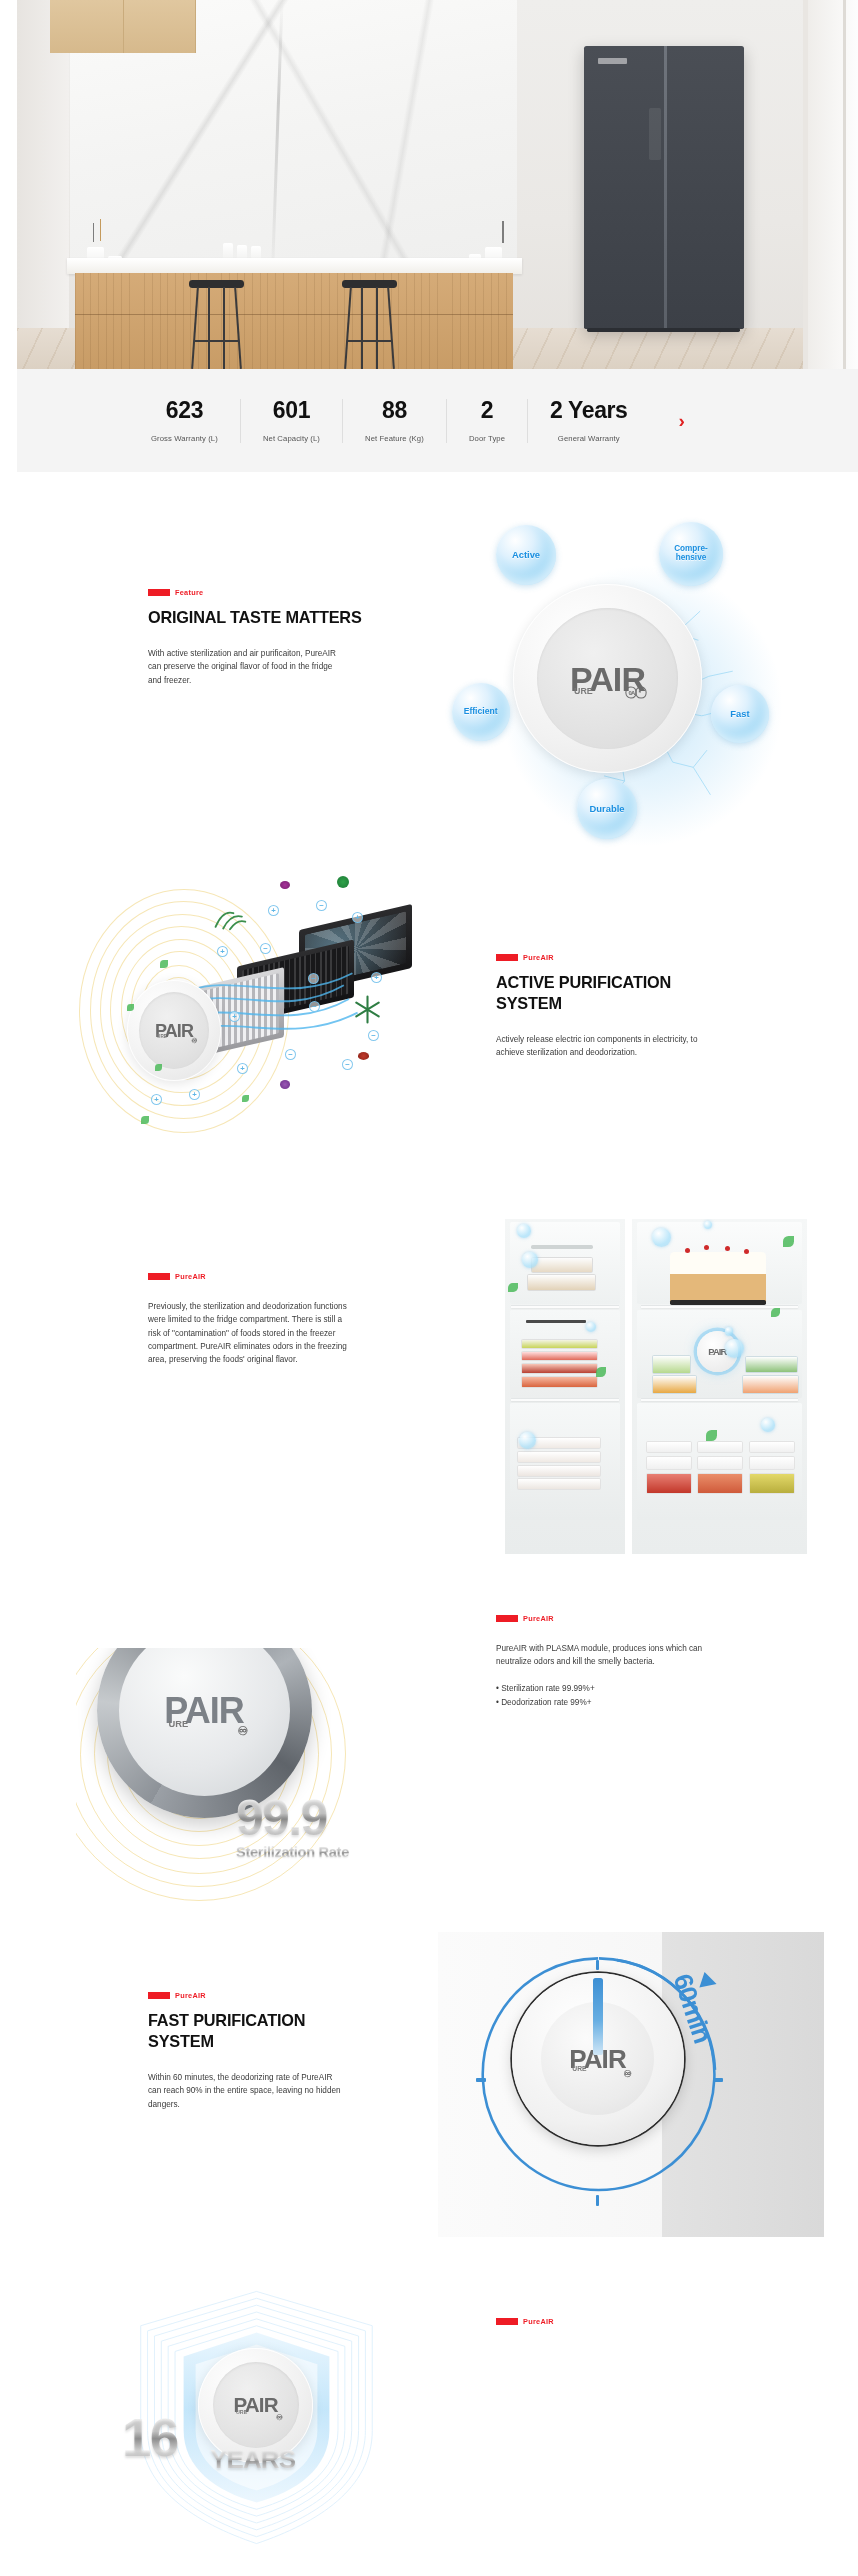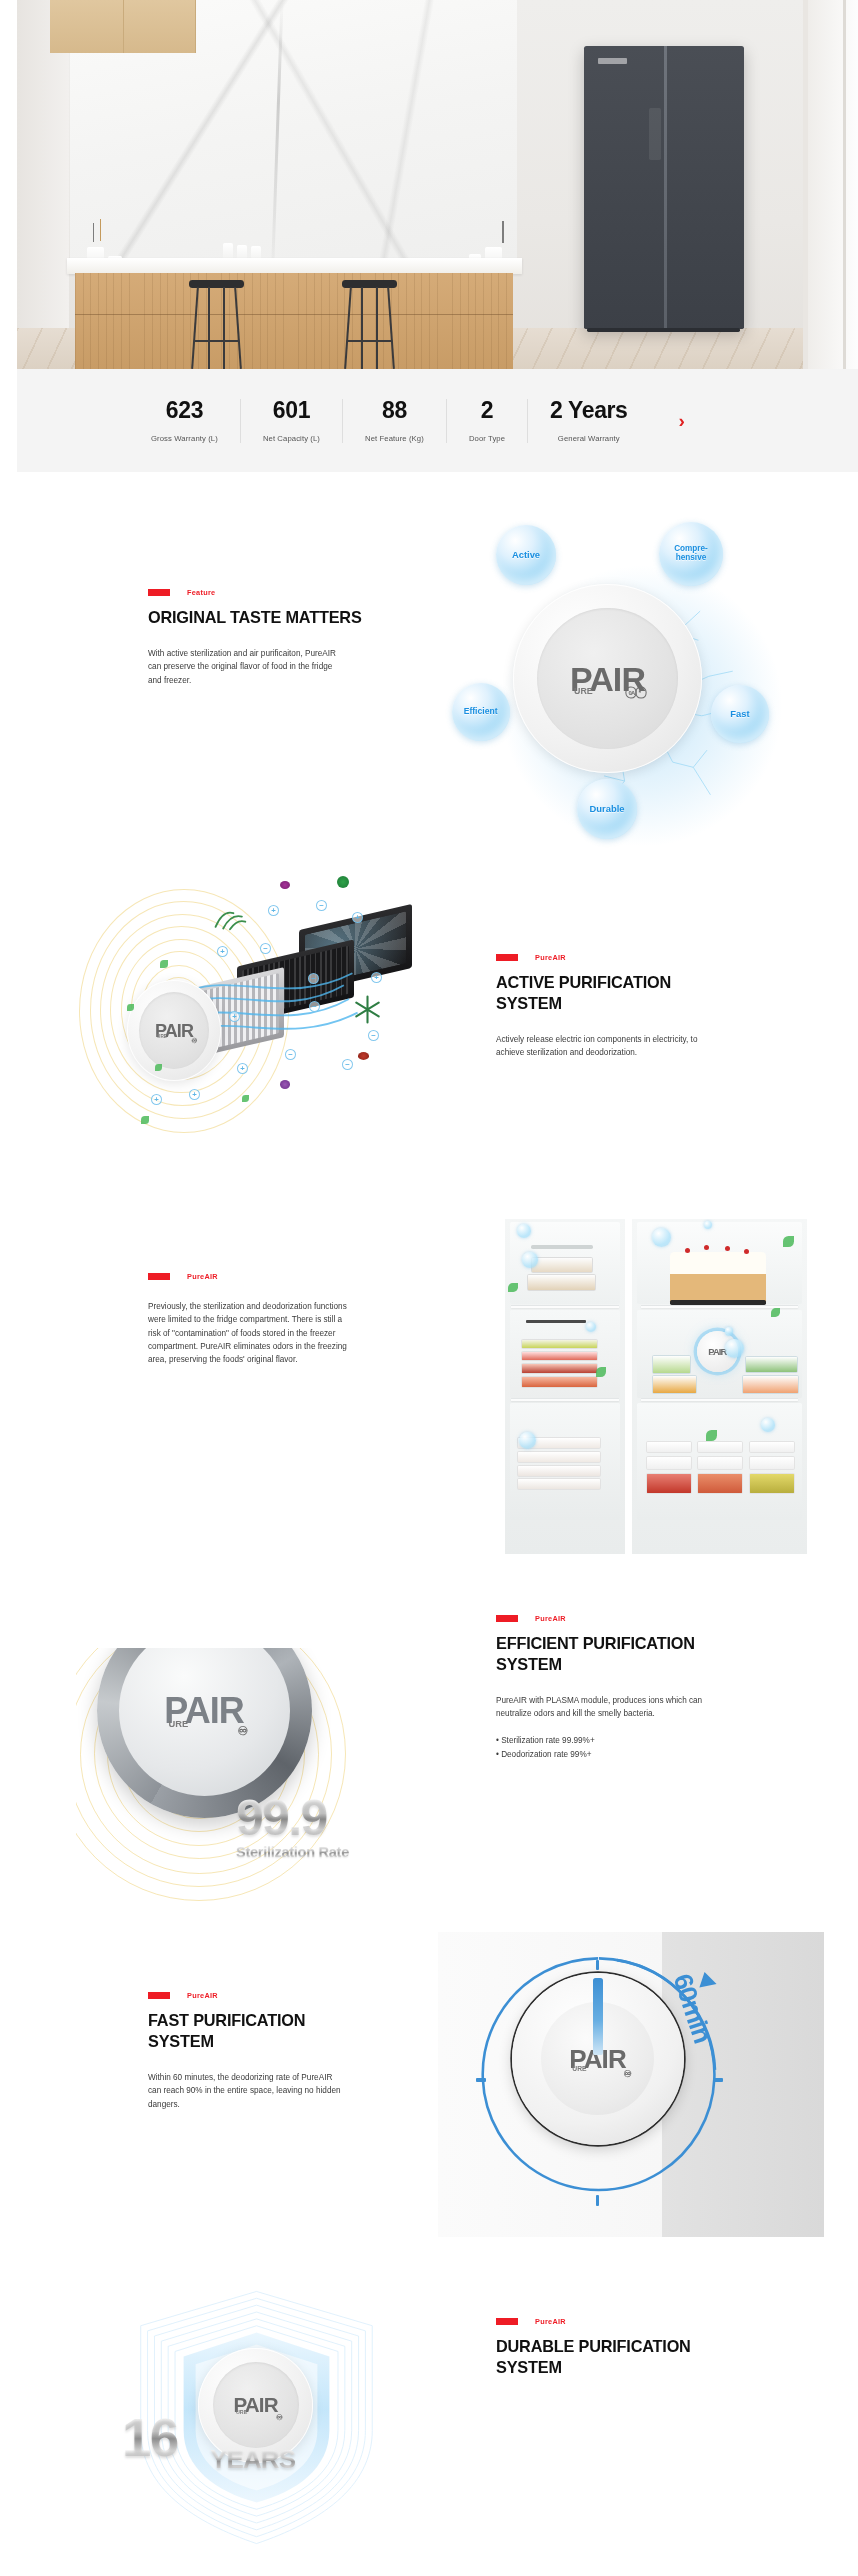--- a/index.html
+++ b/index.html
@@ -75,21 +75,21 @@
   .spec-item { text-align:center; padding:0 22px; border-right:0.9px solid #dedede; }
   .spec-item:last-child { border-right:none; }
   .spec-value { font-size:23px; font-weight:bold; color:#111; line-height:1; letter-spacing:-0.4px;
     font-family:"Liberation Sans", sans-serif; }
   .spec-label { font-size:7.7px; color:#555; margin-top:12px; letter-spacing:0.1px; }
   .spec-next { margin-left:29px; color:#e02020; font-size:19px; font-weight:bold; line-height:1; cursor:pointer; }
 
   
   .sec { position:absolute; left:0; width:859px; }
   .txt { position:absolute; width:283px; }
-  .tag { display:flex; align-items:center; gap:17px; margin-bottom:10.3px; }
+  .tag { display:flex; align-items:center; gap:5px; margin-bottom:10.3px; }
   .tag-bar { width:22px; height:7.7px; background:#ee1c25; display:block; }
   .tag-label { font-size:7.3px; font-weight:bold; color:#ee1c25; letter-spacing:0.3px; }
   .sec-title { font-size:16.3px; font-weight:bold; color:#111; line-height:1.28; letter-spacing:-0.2px; }
   .sec-body { font-size:8.2px; color:#3a3a3a; line-height:1.62; margin-top:19px; }
   .sec-bullets { font-size:8.2px; color:#3a3a3a; line-height:1.62; margin-top:13.7px; }
 
   
   .disc { position:absolute; border-radius:50%; }
   .disc-outer { background:radial-gradient(circle at 35% 30%, #ffffff 0%, #f2f2f2 55%, #e2e2e2 100%);
     box-shadow: 0 2.6px 12px rgba(0,0,0,.10), inset 0 0 0 0.9px rgba(255,255,255,.9); }
@@ -517,21 +517,20 @@
     </div>
     <div class="sr-num" style="left:160px;top:141px;">99.9</div>
     <div class="sr-label" style="left:160px;top:196px;">Sterilization Rate</div>
   </div>
 
   <div class="txt" style="left:496px;top:0px;">
     <div class="tag">
       <span class="tag-bar"></span>
       <span class="tag-label">PureAIR</span>
     </div>
-    <div class="sec-title" style="width:215px;">EFFICIENT PURIFICATION SYSTEM</div>
     <div class="sec-body" style="width:216px;">PureAIR with PLASMA module, produces ions which can neutralize odors and kill the smelly bacteria.</div>
     <div class="sec-bullets">
       <div>• Sterilization rate 99.99%+</div>
       <div>• Deodorization rate 99%+</div>
     </div>
   </div>
 </div>
 
 <div class="sec" style="top:1941px;height:309px;">
   <div class="txt" style="left:148px;top:50px;">
@@ -601,16 +600,15 @@
 
     <div class="yr-num" style="left:36px;top:131px;">16</div>
     <div class="yr-label" style="left:124px;top:168px;">YEARS</div>
   </div>
 
   <div class="txt" style="left:496px;top:50px;">
     <div class="tag">
       <span class="tag-bar"></span>
       <span class="tag-label">PureAIR</span>
     </div>
-    <div class="sec-title" style="width:215px;">DURABLE PURIFICATION SYSTEM</div>
   </div>
 </div>
 
 
 </body></html>

